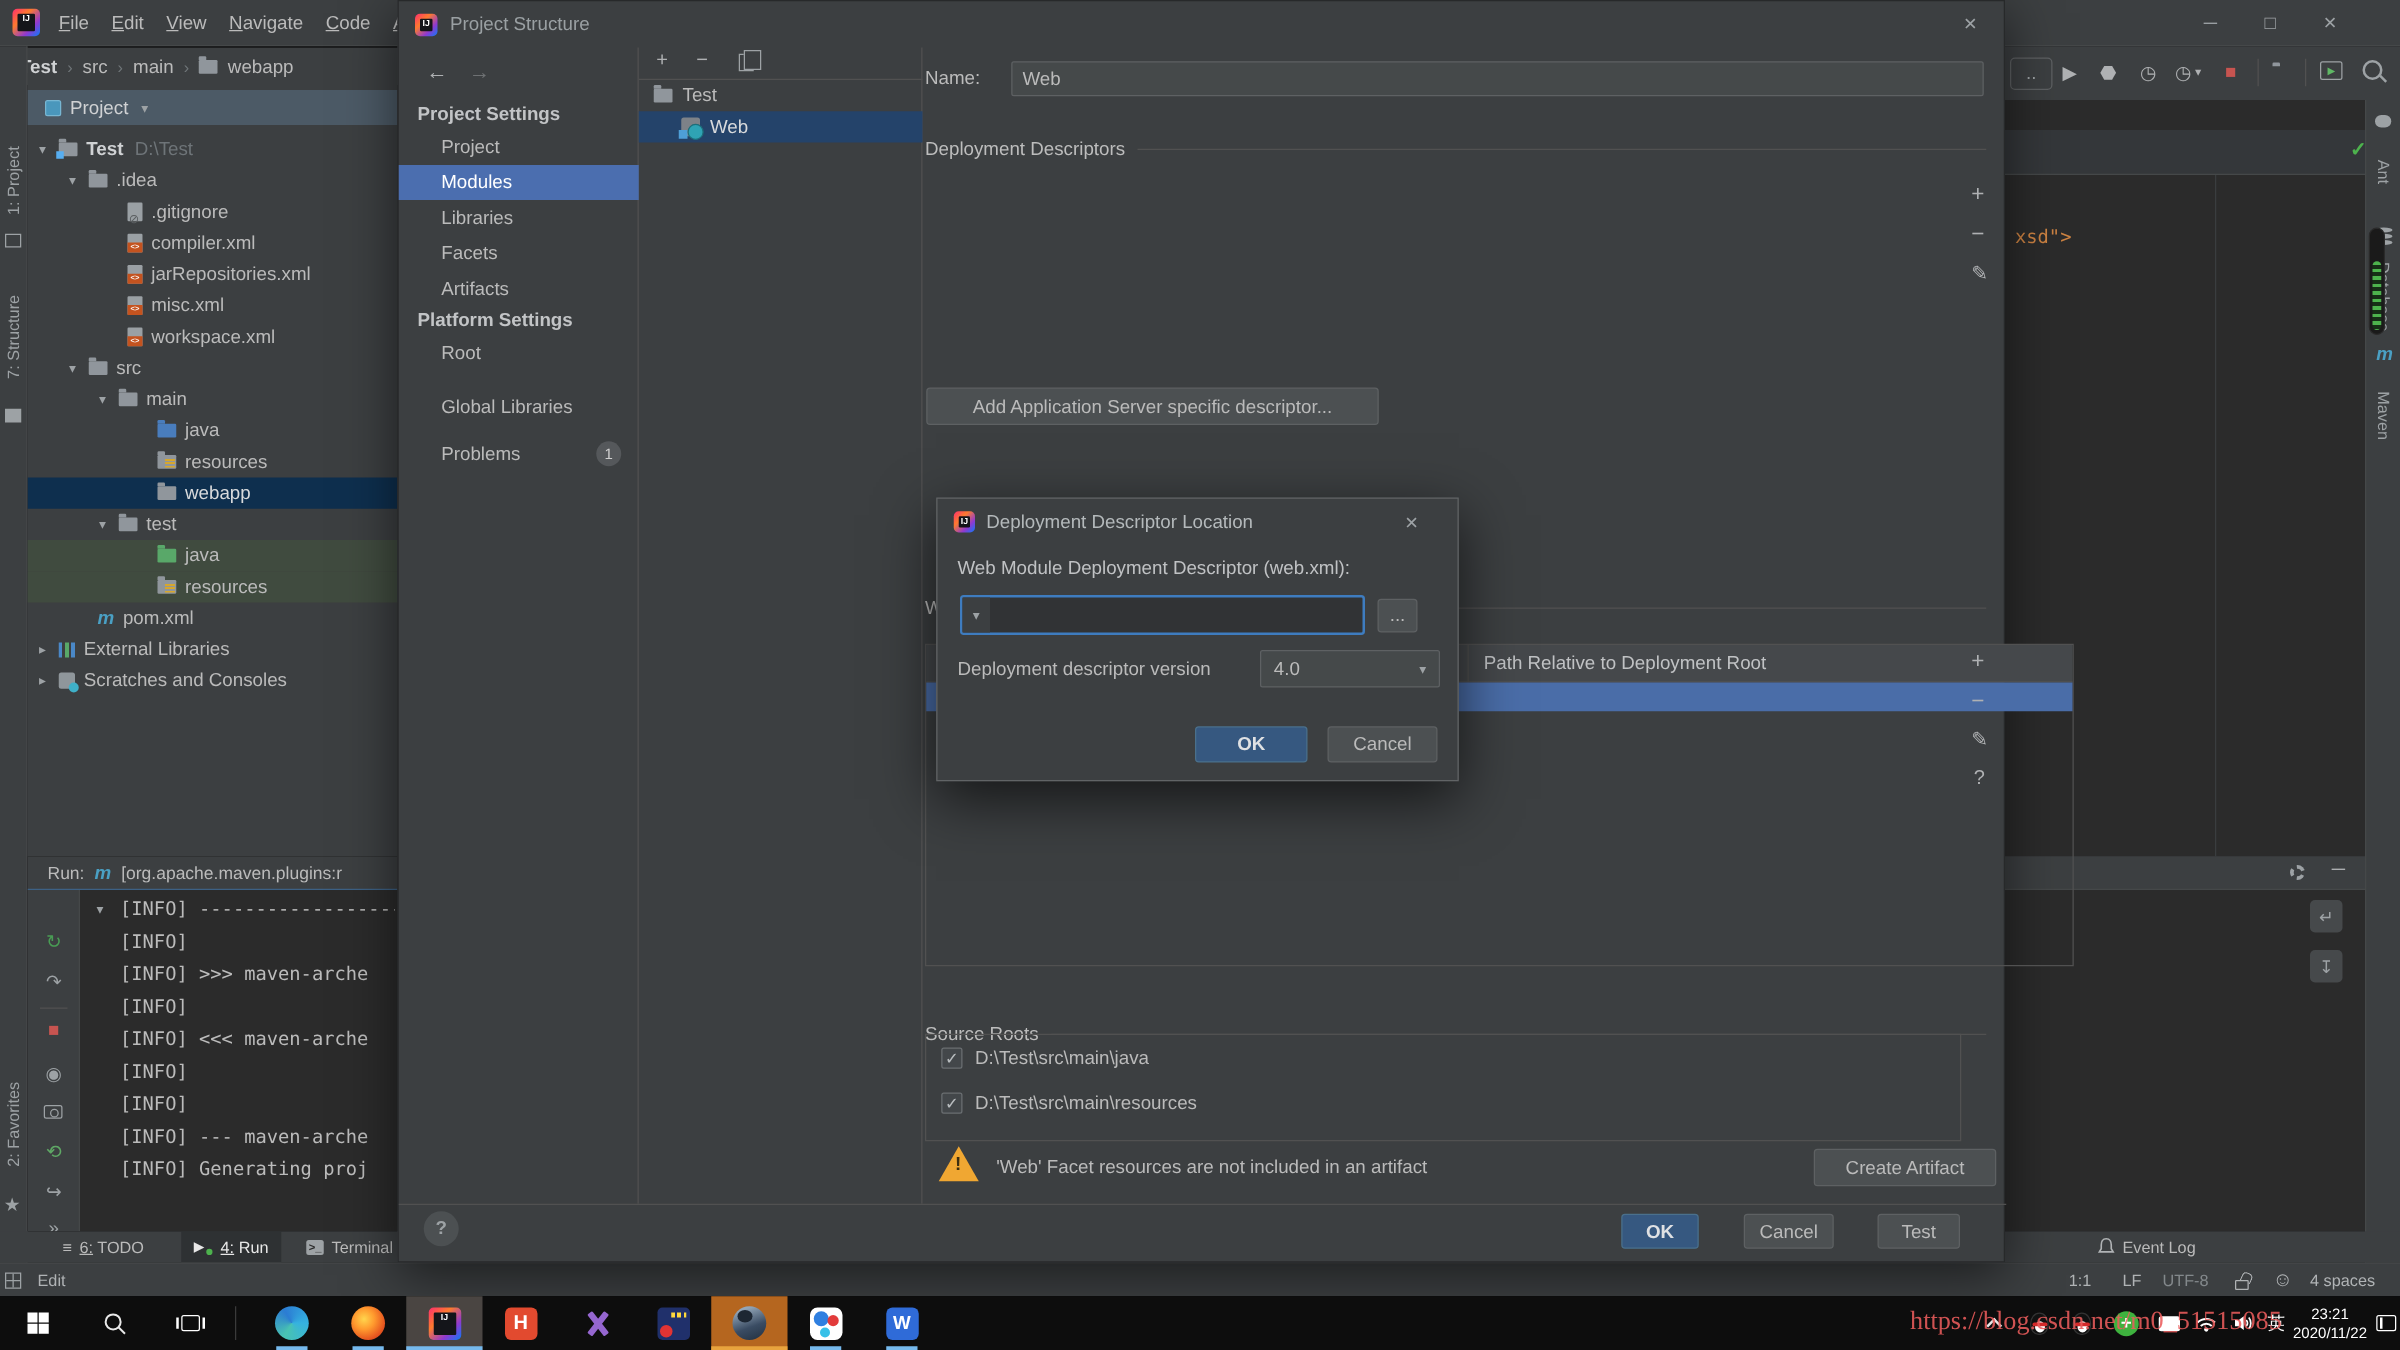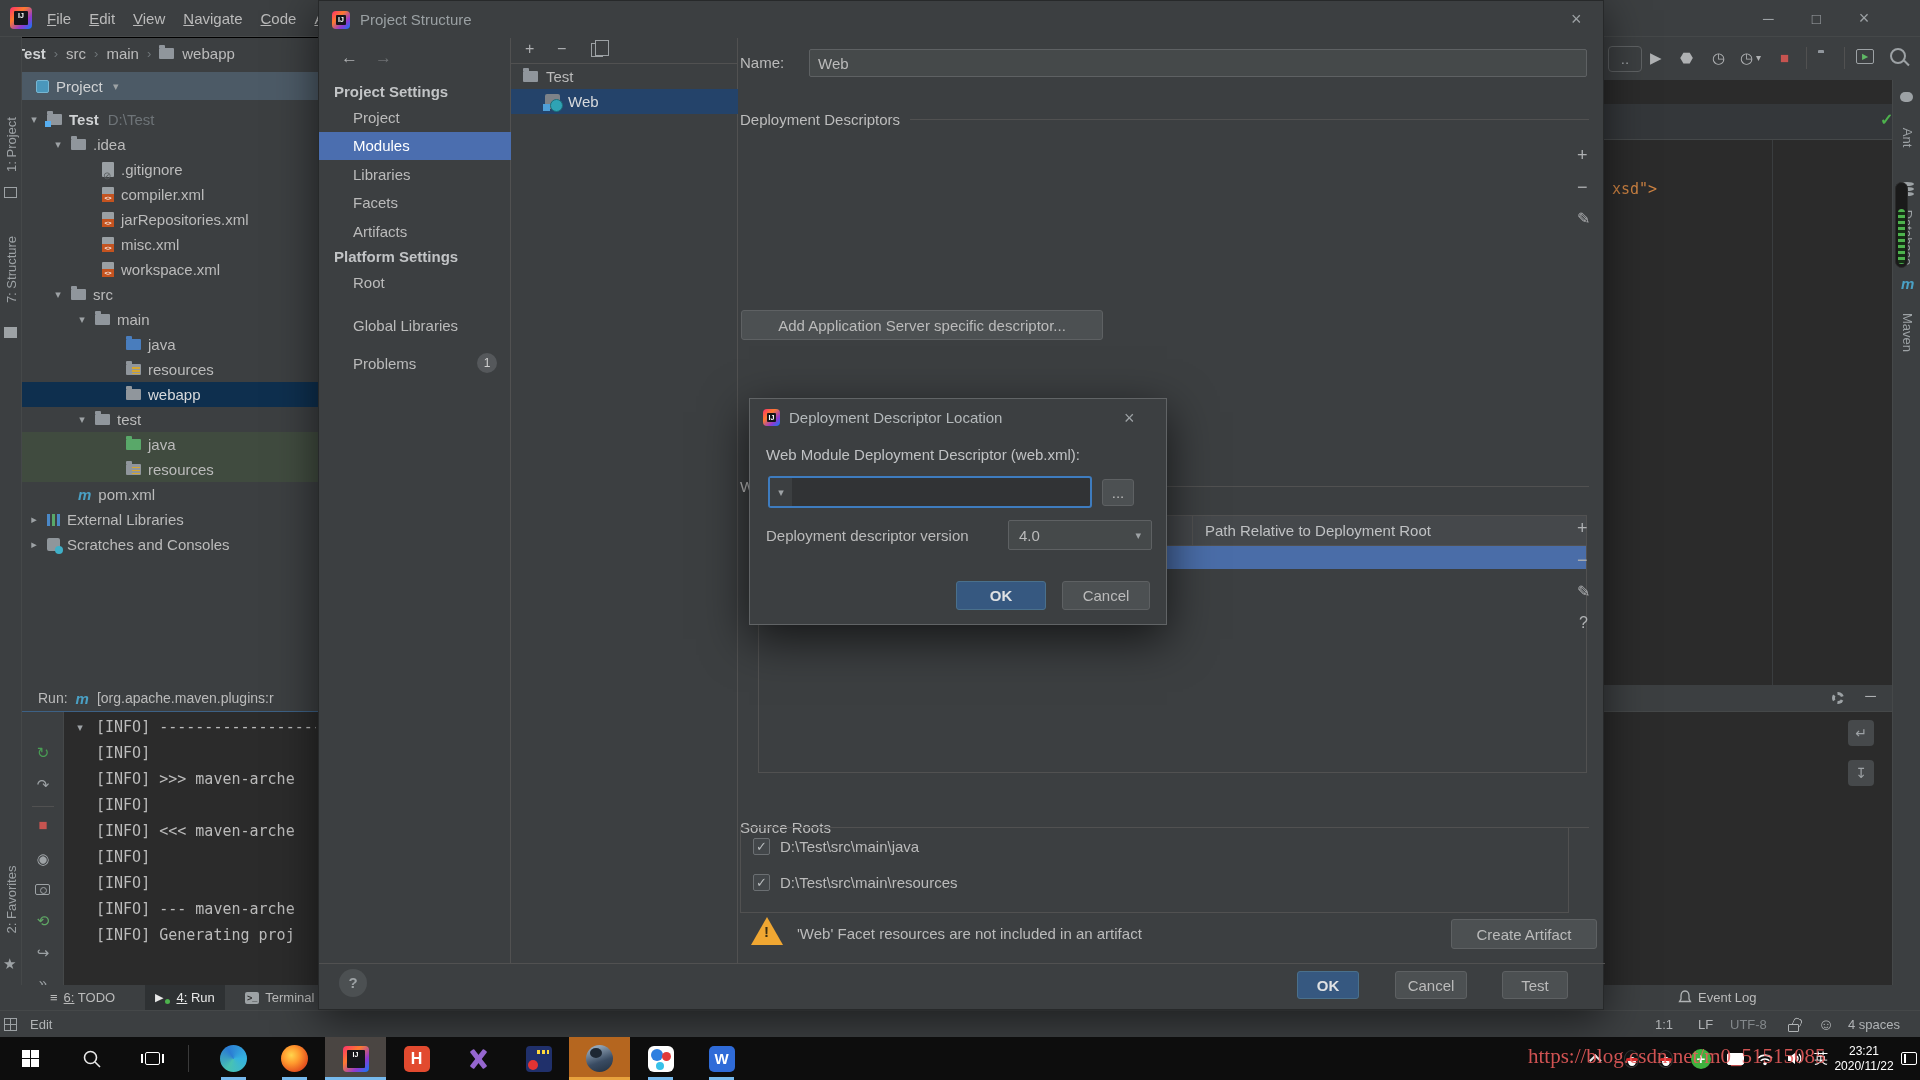--- a/index.html
+++ b/index.html
@@ -441,21 +441,21 @@
 
     <span class="abs ic" style="left:1258px;top:144px;font-size:18px">+</span>
     <span class="abs ic" style="left:1258px;top:176px;font-size:18px">−</span>
     <span class="abs ic" style="left:1258px;top:208px;font-size:16px">✎</span>
 
     <div class="abs btn" style="left:422px;top:309px;width:362px;height:30px">Add Application Server specific descriptor...</div>
 
     <div class="abs sectitle" style="left:421px;top:477px;width:849px">
       <span>Web Resource Directories</span>
     </div>
-    <div class="abs" style="left:439px;top:514px;width:829px;height:258px;border:1px solid #515151">
+    <div class="abs" style="left:421px;top:514px;width:919px;height:258px;border:1px solid #515151">
       <div class="thead" style="position:absolute;left:0;top:0;width:100%;height:30px;border-bottom:1px solid #515151;display:flex;align-items:center">
         <span style="padding-left:12px;width:433px"></span>
         <span style="border-left:1px solid #515151;padding-left:12px;flex:1;height:30px;line-height:30px;white-space:nowrap;overflow:hidden">Path Relative to Deployment Root</span>
       </div>
       <div style="position:absolute;left:0;top:30px;width:100%;height:23px;background:#4a6da8"></div>
     </div>
     <span class="abs ic" style="left:1258px;top:517px;font-size:18px">+</span>
     <span class="abs ic" style="left:1258px;top:549px;font-size:18px">−</span>
     <span class="abs ic" style="left:1258px;top:581px;font-size:16px">✎</span>
     <span class="abs ic" style="left:1260px;top:613px;font-size:16px">?</span>

